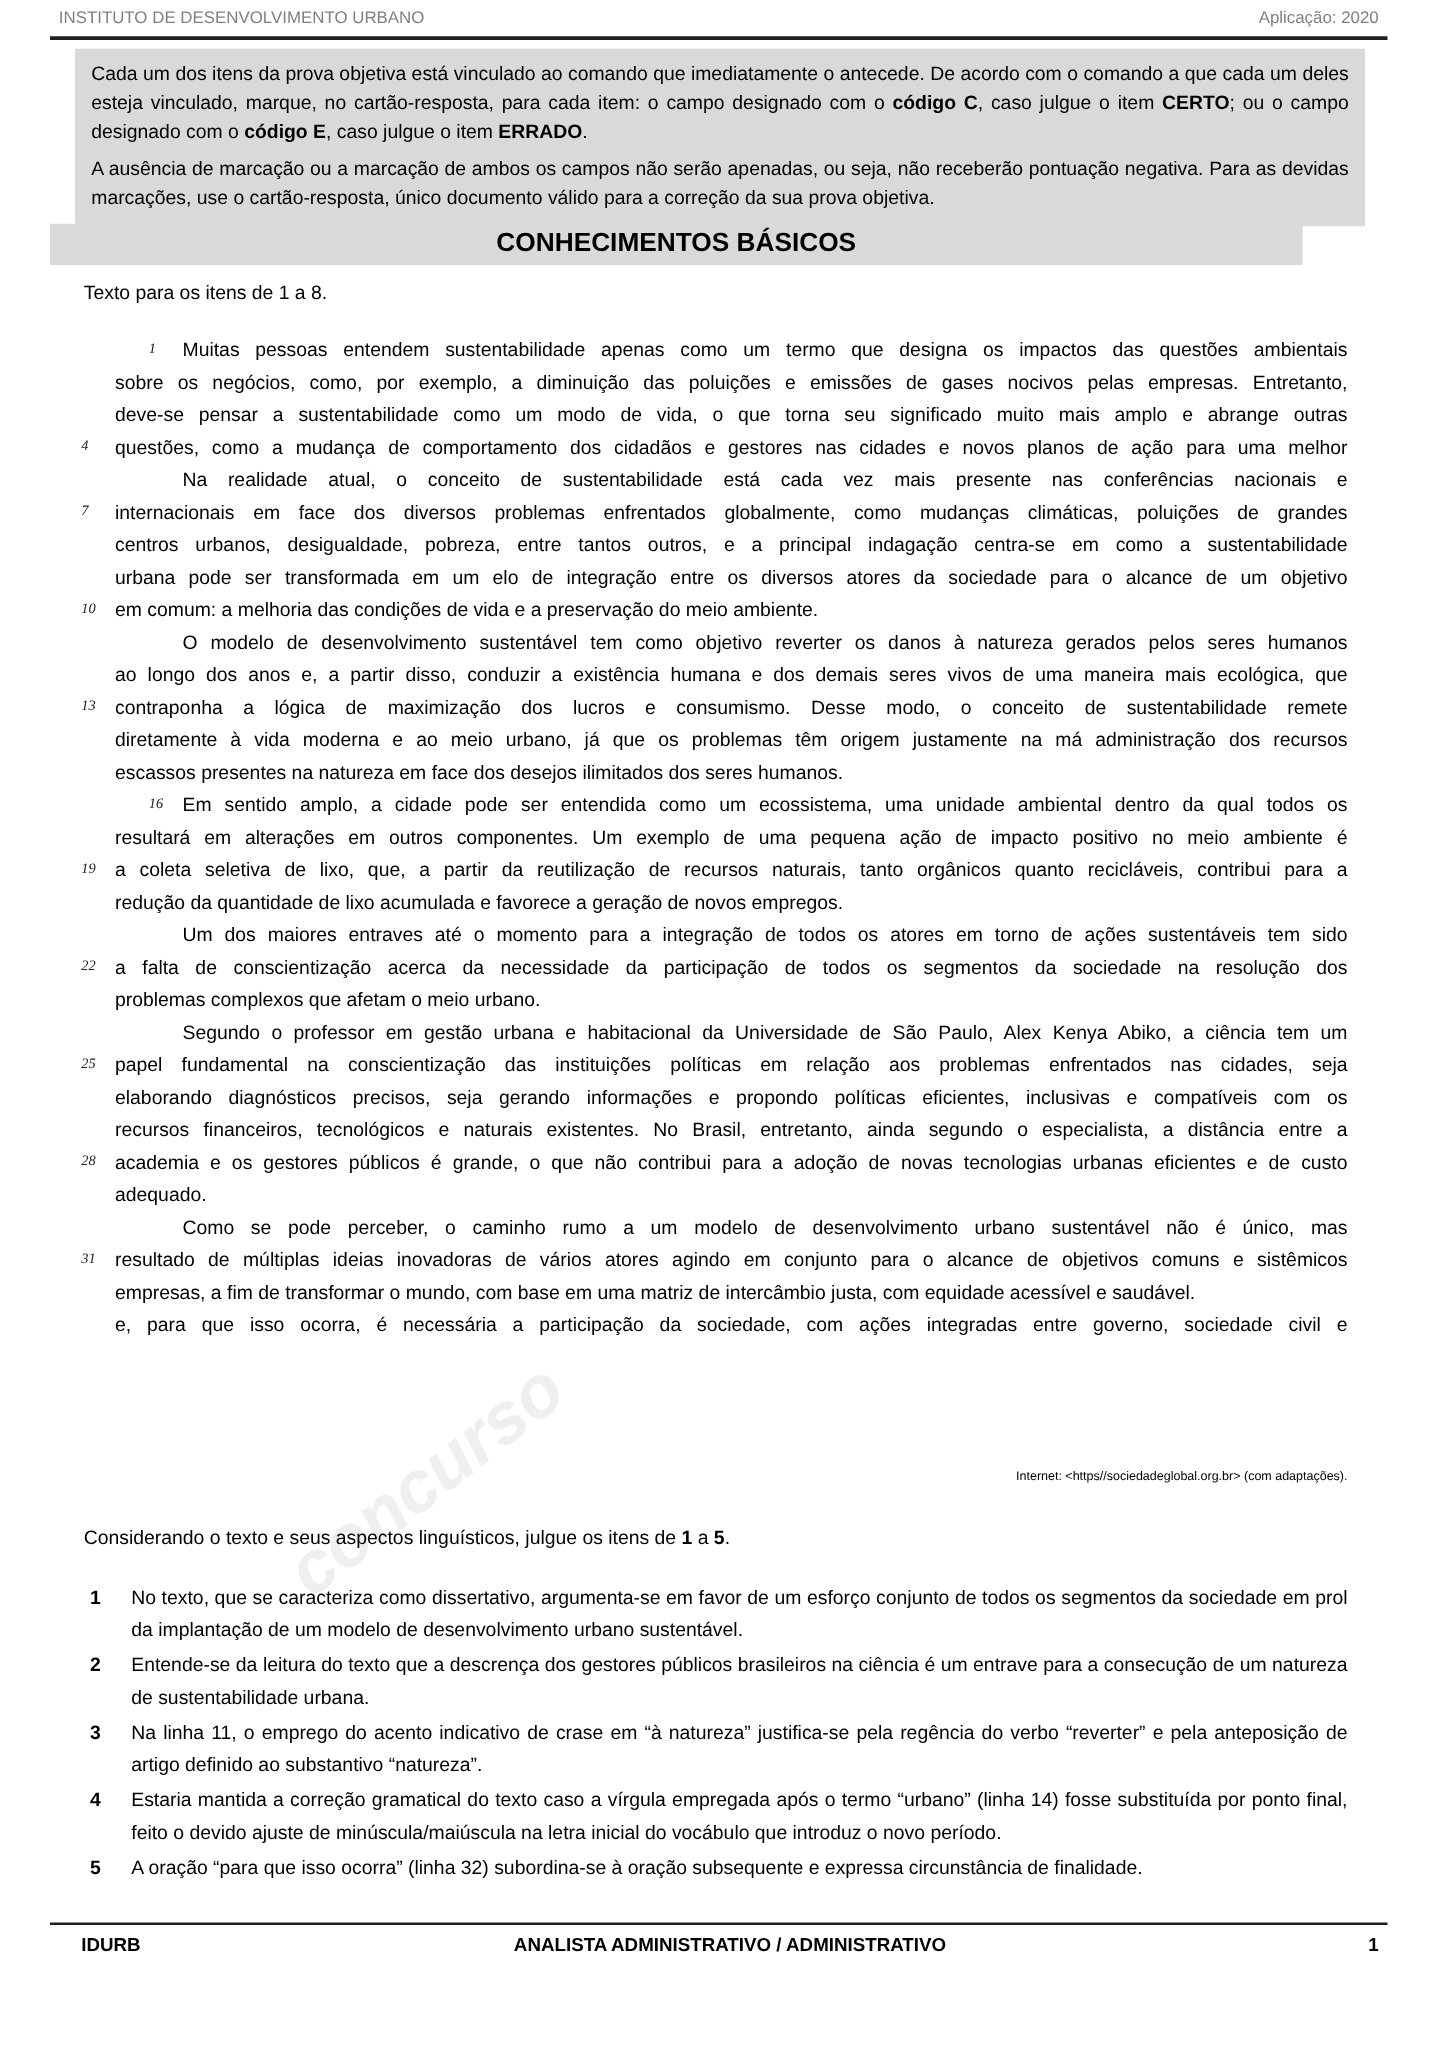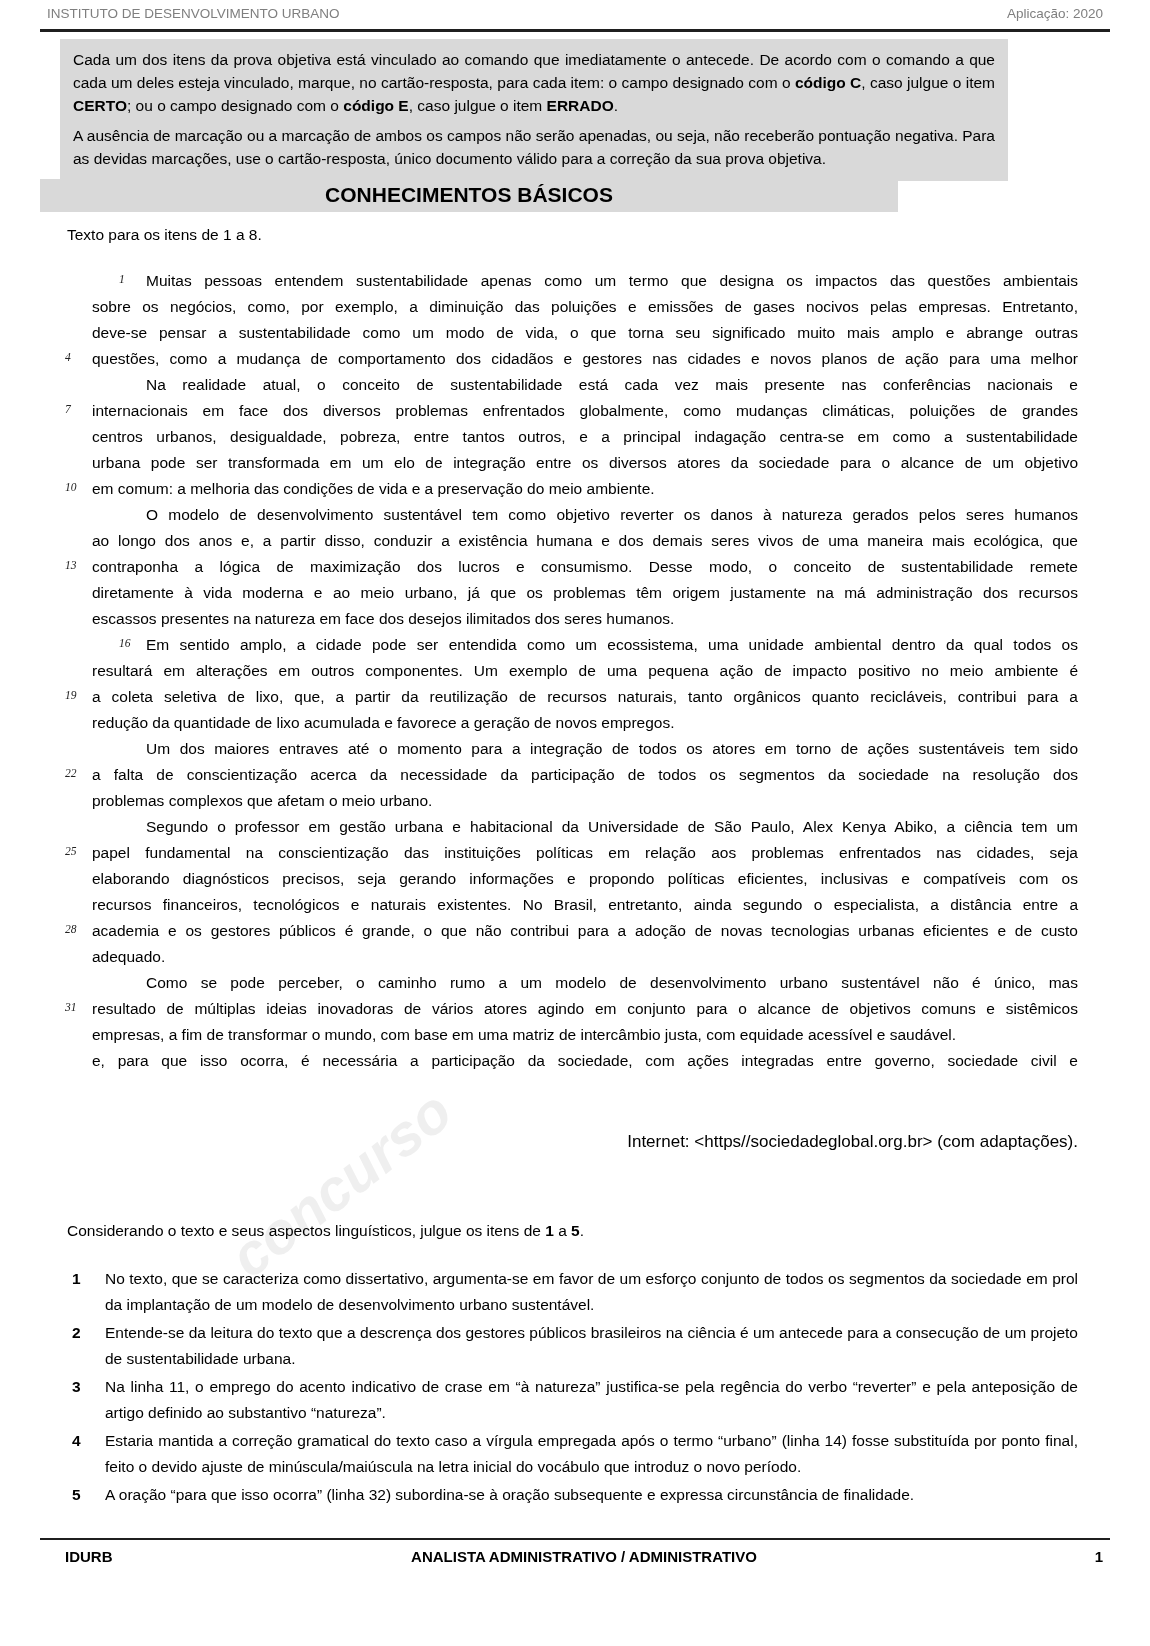--- a/index.html
+++ b/index.html
@@ -16,30 +16,30 @@
     display:flex; justify-content:space-between;
     color:#7f7f7f; font-size:13.5px;
   }
   .header-rule {
     position:absolute; top:29px; left:40px; width:1070px;
     height:3px; background:#1f1f1f;
   }
 
   
   .instructions {
-    position:absolute; top:39px; left:60px; width:948px;
+    position:absolute; top:39px; left:60px; width:1032px;
     background:#d9d9d9; padding:9px 13px 11px 13px;
     font-size:15.5px; line-height:23px;
     text-align:justify;
   }
   .instr-par + .instr-par { margin-top:7px; }
 
   
   .section-bar {
-    position:absolute; top:179px; left:40px; width:858px;
+    position:absolute; top:179px; left:40px; width:1002px;
     background:#d9d9d9; text-align:center;
     font-weight:bold; font-size:21px; padding:4px 0 5px 0;
   }
 
   
   .text-intro {
     position:absolute; top:226px; left:67px;
     font-weight:normal; font-size:15.5px;
   }
 
@@ -56,22 +56,22 @@
   .tline.indent { text-indent:54px; }
   .lnum {
     position:absolute; left:-27px; top:6px; width:18px;
     text-align:right; line-height:1;
     font-family:"Liberation Serif", serif;
     font-style:italic; font-size:11.5px; color:#222;
   }
 
   
   .text-source {
-    position:absolute; top:1132px; right:72px;
-    font-size:17px;
+    position:absolute; top:1176px; right:72px;
+    font-size:10px;
   }
 
   
   .watermark {
     position:absolute; top:1150px; left:210px;
     transform:rotate(-38deg);
     font-size:58px; font-style:italic; font-weight:bold;
     color:rgba(100,100,100,0.10);
     pointer-events:none; white-space:nowrap;
   }
@@ -171,21 +171,21 @@
 
   <div class="questions-intro"><span>Considerando o texto e seus aspectos linguísticos, julgue os itens de </span><b>1</b><span> a </span><b>5</b><span>.</span></div>
 
   <div class="questions-list">
       <div class="qrow">
         <span class="qnum">1</span>
         <div class="qtext">No texto, que se caracteriza como dissertativo, argumenta-se em favor de um esforço conjunto de todos os segmentos da sociedade em prol da implantação de um modelo de desenvolvimento urbano sustentável.</div>
       </div>
       <div class="qrow">
         <span class="qnum">2</span>
-        <div class="qtext">Entende-se da leitura do texto que a descrença dos gestores públicos brasileiros na ciência é um antecede para a consecução de um projeto de sustentabilidade urbana.</div>
+        <div class="qtext">Entende-se da leitura do texto que a descrença dos gestores públicos brasileiros na ciência é um entrave para a consecução de um natureza de sustentabilidade urbana.</div>
       </div>
       <div class="qrow">
         <span class="qnum">3</span>
         <div class="qtext">Na linha 11, o emprego do acento indicativo de crase em “à natureza” justifica-se pela regência do verbo “reverter” e pela anteposição de artigo definido ao substantivo “natureza”.</div>
       </div>
       <div class="qrow">
         <span class="qnum">4</span>
         <div class="qtext">Estaria mantida a correção gramatical do texto caso a vírgula empregada após o termo “urbano” (linha 14) fosse substituída por ponto final, feito o devido ajuste de minúscula/maiúscula na letra inicial do vocábulo que introduz o novo período.</div>
       </div>
       <div class="qrow">

